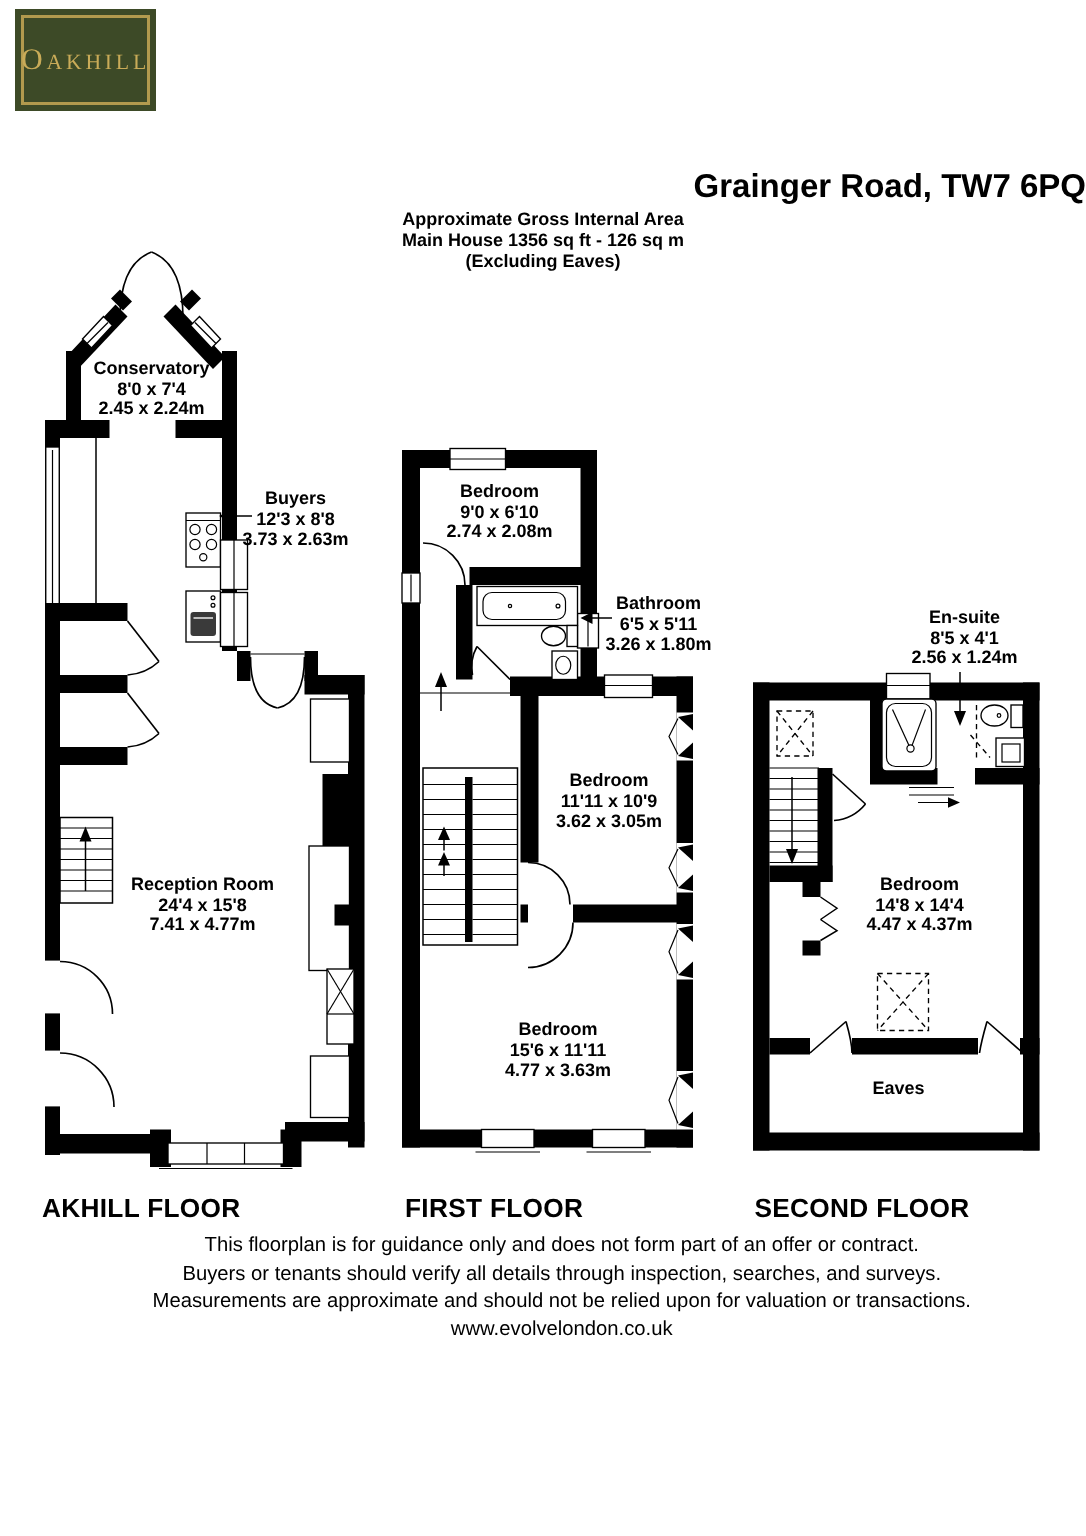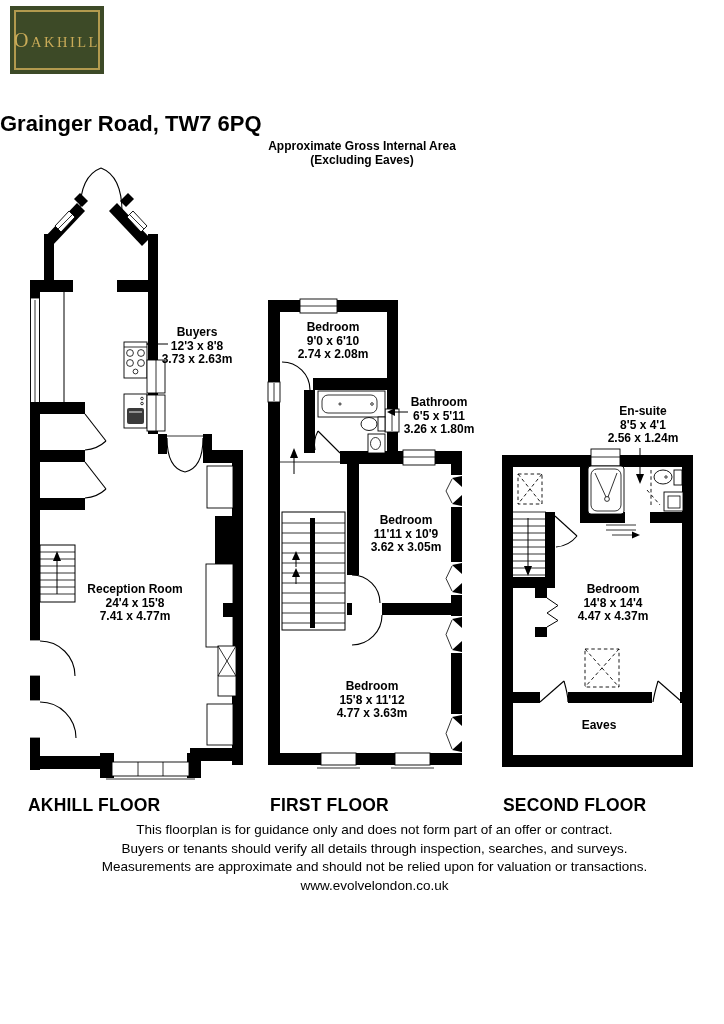--- a/index.html
+++ b/index.html
@@ -14,21 +14,21 @@
   svg .arc{fill:none;stroke:#000;stroke-width:1.1;}
   svg .dash{fill:none;stroke:#000;stroke-width:0.9;stroke-dasharray:3.5 2.8;}
   svg .dark{fill:#3a3a3a;}
   .logo{position:absolute;left:10px;top:6px;width:94px;height:68px;background:var(--logo-bg,#3d4a27);}
   .logo-inner{position:absolute;left:4px;top:4px;right:4px;bottom:4px;
               border:2px solid var(--logo-border,#b29a4e);
               display:flex;align-items:center;justify-content:center;}
   .logo-text{font-family:"Liberation Serif",serif;color:var(--logo-text,#c9ab58);
              font-size:14.5px;letter-spacing:2.5px;white-space:nowrap;}
   .logo-text .cap{font-size:20px;}
-  .title{position:absolute;left:0;right:0;top:111px;text-align:left;
+  .title{position:absolute;left:0;right:0;top:111px;text-align:right;
          font-size:22px;font-weight:bold;}
   .subtitle{position:absolute;left:0;right:0;top:139px;text-align:center;
             font-size:12px;font-weight:bold;line-height:14px;}
   .room-label{position:absolute;transform:translateX(-50%);text-align:center;
               font-weight:bold;font-size:12px;line-height:13.5px;white-space:nowrap;}
   .floor-label{position:absolute;font-weight:bold;font-size:17.5px;letter-spacing:0.2px;
                white-space:nowrap;}
   .footer{position:absolute;left:0;right:0;top:821px;text-align:center;
           font-size:13.5px;line-height:18.5px;padding-left:25px;}
 </style>
@@ -39,20 +39,21 @@
 
   <div class="logo">
     <div class="logo-inner">
       <div class="logo-text"><span class="cap">O</span><span>AKHILL</span></div>
     </div>
   </div>
 
   <div class="title">Grainger Road, TW7 6PQ</div>
   <div class="subtitle">
     <div>Approximate Gross Internal Area</div>
+    <div>Main House 1356 sq ft - 126 sq m</div>
     <div>(Excluding Eaves)</div>
   </div>
 
   <svg width="724" height="1024" viewBox="0 0 724 1024">
 
     <g>
 
       <rect class="wall" x="44" y="234" width="10" height="56"></rect>
       <polygon class="wall" points="44,238 77,203 85,211 52,246"></polygon>
       <polygon class="wall" points="117,203 150,238 142,246 109,211"></polygon>
@@ -359,20 +360,25 @@
         <path class="arc" d="M 658,681 Q 654,695 653,702"></path>
       </g>
 
       <g>
         <line class="thin" x1="640" y1="448" x2="640" y2="477"></line>
         <polygon points="640,484 636,474 644,474"></polygon>
       </g>
     </g>
   </svg>
 
+  <div class="room-label" style="left:101px;top:239px">
+    <div>Conservatory</div>
+    <div>8'0 x 7'4</div>
+    <div>2.45 x 2.24m</div>
+  </div>
   <div class="room-label" style="left:197px;top:326px">
     <div>Buyers</div>
     <div>12'3 x 8'8</div>
     <div>3.73 x 2.63m</div>
   </div>
   <div class="room-label" style="left:135px;top:583px">
     <div>Reception Room</div>
     <div>24'4 x 15'8</div>
     <div>7.41 x 4.77m</div>
   </div>
@@ -386,21 +392,21 @@
     <div>6'5 x 5'11</div>
     <div>3.26 x 1.80m</div>
   </div>
   <div class="room-label" style="left:406px;top:514px">
     <div>Bedroom</div>
     <div>11'11 x 10'9</div>
     <div>3.62 x 3.05m</div>
   </div>
   <div class="room-label" style="left:372px;top:680px">
     <div>Bedroom</div>
-    <div>15'8 x 11'12</div>
+    <div>15'6 x 11'11</div>
     <div>4.77 x 3.63m</div>
   </div>
   <div class="room-label" style="left:643px;top:405px">
     <div>En-suite</div>
     <div>8'5 x 4'1</div>
     <div>2.56 x 1.24m</div>
   </div>
   <div class="room-label" style="left:613px;top:583px">
     <div>Bedroom</div>
     <div>14'8 x 14'4</div>

